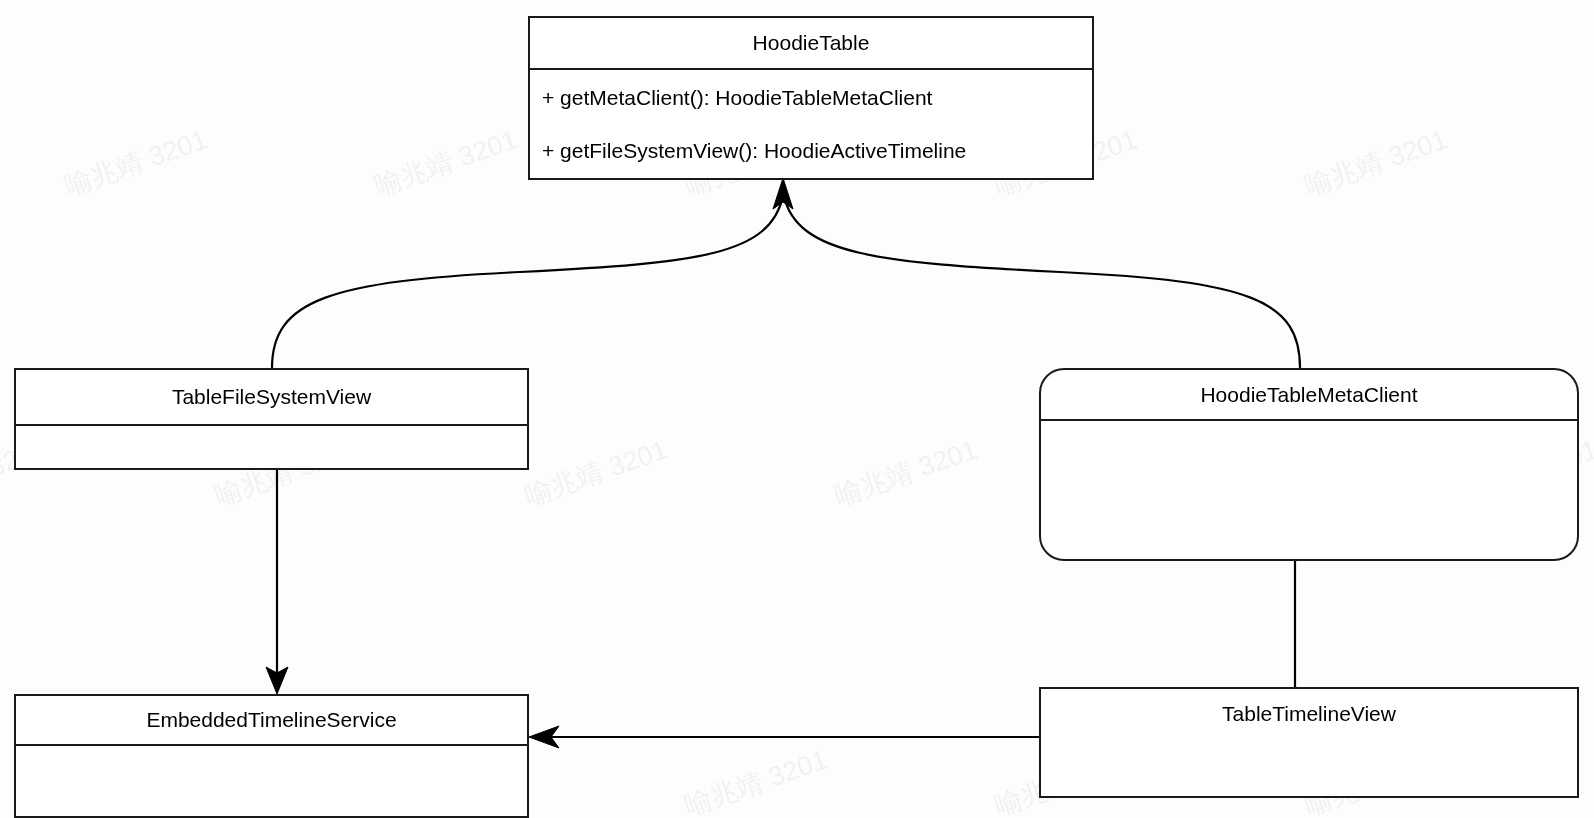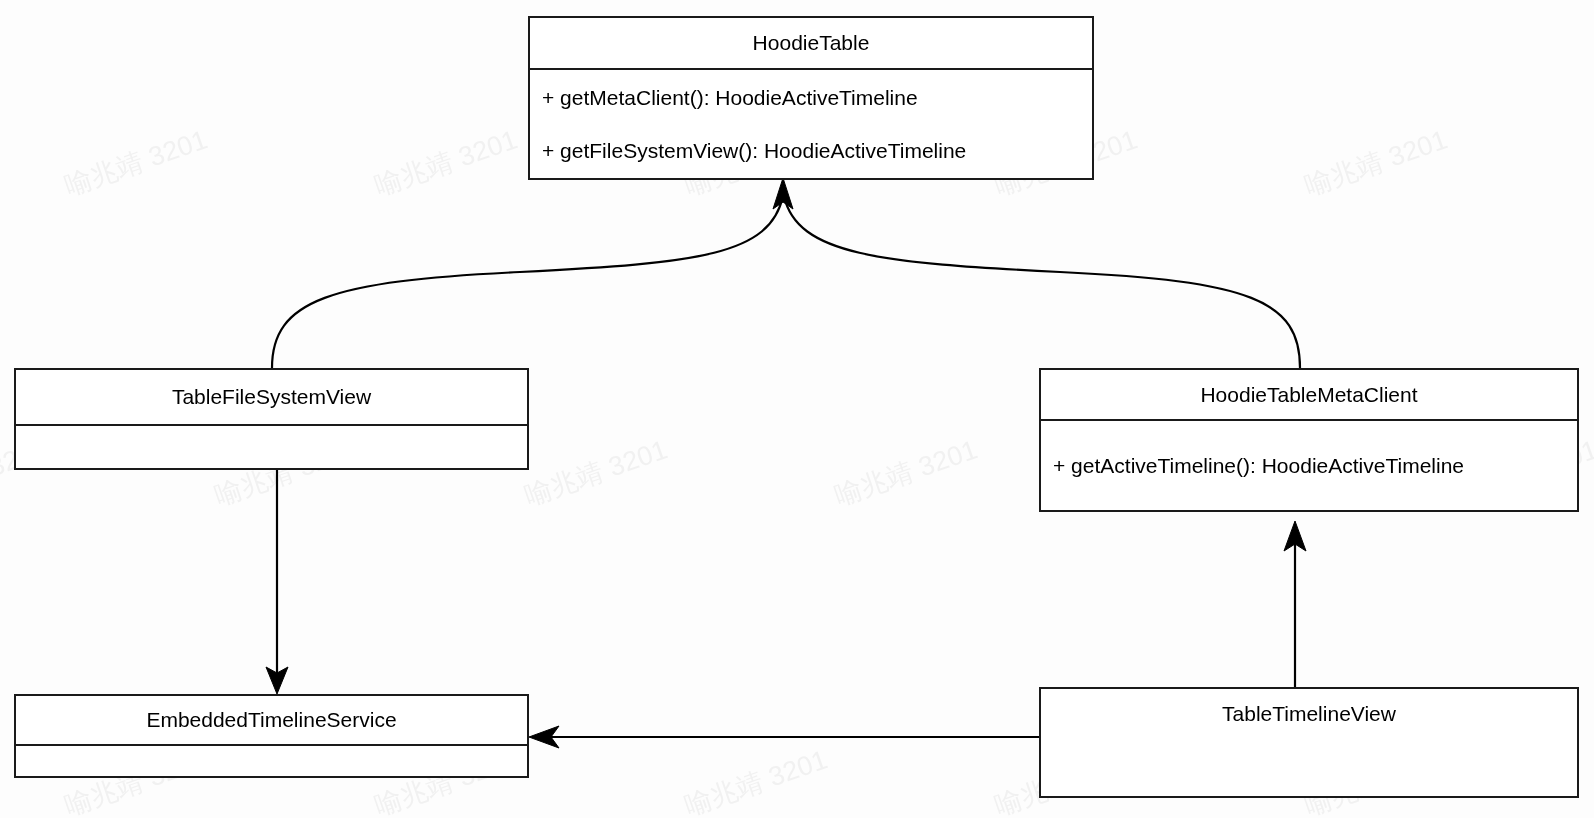--- a/index.html
+++ b/index.html
@@ -92,28 +92,28 @@
   }
   .uml-members.empty {
     display: block;
   }
 
   
   #class-hoodietable          { left: 528px; top: 16px;  width: 566px; height: 164px; }
   #class-hoodietable .uml-title   { height: 50px; }
   #class-hoodietable .uml-member  { height: 53px; }
 
-  #class-hoodietablemetaclient { left: 1039px; top: 368px; width: 540px; height: 144px; }
+  #class-hoodietablemetaclient { left: 1039px; top: 368px; width: 540px; height: 193px; border-radius: 25px; }
   #class-hoodietablemetaclient .uml-title  { height: 49px; }
   #class-hoodietablemetaclient .uml-member { height: 50px; }
 
   #class-tablefilesystemview   { left: 14px;  top: 368px; width: 515px; height: 102px; }
   #class-tablefilesystemview .uml-title { height: 54px; border-radius: 12px; }
 
-  #class-embeddedtimelineservice { left: 14px; top: 694px; width: 515px; height: 84px; }
+  #class-embeddedtimelineservice { left: 14px; top: 694px; width: 515px; height: 124px; }
   #class-embeddedtimelineservice .uml-title { height: 48px; }
 
   #class-tabletimelineview     { left: 1039px; top: 687px; width: 540px; height: 111px; align-items: center; }
   #class-tabletimelineview .uml-title { height: 50px; }
 </style>
 </head>
 <body>
 
 <div id="canvas">
 
@@ -160,29 +160,28 @@
 
     <g>
       <line x1="1039" y1="737" x2="546" y2="737"></line>
       <polygon points="529,737 559,726 551,737 559,748"></polygon>
     </g>
   </svg>
 
   <div class="uml-class" id="class-hoodietable">
     <div class="uml-title">HoodieTable</div>
     <div class="uml-members">
-      <div class="uml-member">+ getMetaClient(): HoodieActiveTimeline</div>
+      <div class="uml-member">+ getMetaClient(): HoodieTableMetaClient</div>
       <div class="uml-member">+ getFileSystemView(): HoodieActiveTimeline</div>
     </div>
   </div>
 
   <div class="uml-class" id="class-hoodietablemetaclient">
     <div class="uml-title">HoodieTableMetaClient</div>
     <div class="uml-members">
-      <div class="uml-member">+ getActiveTimeline(): HoodieActiveTimeline</div>
     </div>
   </div>
 
   <div class="uml-class" id="class-tablefilesystemview">
     <div class="uml-title">TableFileSystemView</div>
     <div class="uml-members empty"></div>
   </div>
 
   <div class="uml-class" id="class-embeddedtimelineservice">
     <div class="uml-title">EmbeddedTimelineService</div>

